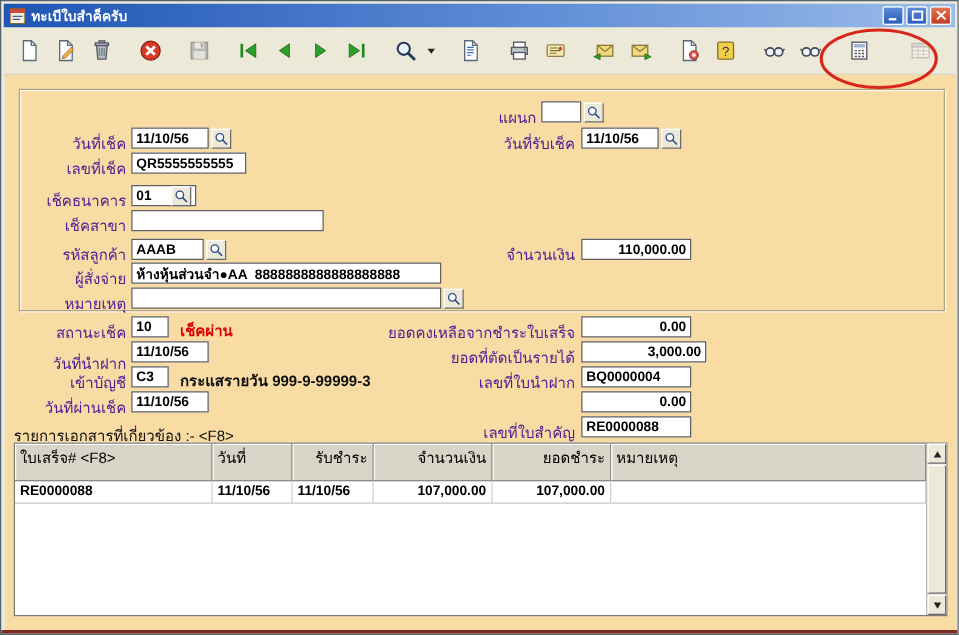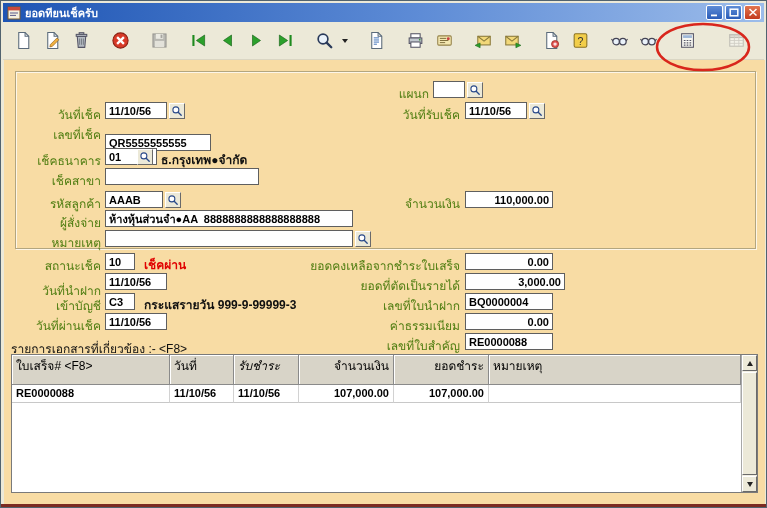--- a/index.html
+++ b/index.html
@@ -19,21 +19,21 @@
   .tbtn svg{width:19px;height:19px;}
   .tbtn.gap{margin-left:12px;}
   .tbtn.gap2{margin-left:22px;}
   .tbtn.disabled{opacity:.5;filter:grayscale(.8);}
   .tbtn.dd{width:13px;margin-left:0;}
   .ddarrow{width:0;height:0;border-left:3.5px solid transparent;border-right:3.5px solid transparent;border-top:4px solid #222;}
   .annotation{position:absolute;left:652px;top:20px;width:100px;height:52px;pointer-events:none;z-index:9;}
   
   .formarea{position:absolute;left:3px;top:59px;width:761px;height:444px;background:#F8DCA4;}
   .groupbox{position:absolute;left:14px;top:70px;width:739px;height:176px;border:1px solid #B3A67F;box-shadow:inset 1px 1px 0 rgba(255,255,255,.75),1px 1px 0 rgba(255,255,255,.75);}
-  .lbl{position:absolute;font-size:12px;color:#4d7c0f;text-align:right;white-space:nowrap;}
+  .lbl{position:absolute;font-size:12px;color:#4c1d95;text-align:right;white-space:nowrap;}
   .fld{position:absolute;height:17px;box-sizing:border-box;background:#fff;border:1px solid #5F5F5F;font-family:"Liberation Sans","DejaVu Sans",sans-serif;font-weight:bold;font-size:11px;color:#000;padding:0 3px;outline:none;}
   .fld.num{text-align:right;}
   .mag{position:absolute;width:16px;height:16px;padding:0;background:#ECE9D8;border:1px solid;border-color:#fff #6a6a6a #6a6a6a #fff;display:inline-flex;align-items:center;justify-content:center;cursor:pointer;box-sizing:border-box;}
   .mag svg{width:12px;height:12px;}
   .disp{position:absolute;font-size:12px;font-weight:bold;color:#101010;white-space:nowrap;}
   .status{position:absolute;font-size:12px;font-weight:bold;color:#E00000;white-space:nowrap;}
   .seclabel{position:absolute;left:10px;top:337px;font-size:12px;color:#101010;white-space:nowrap;}
   
   .tablewrap{position:absolute;left:10px;top:353px;width:747px;height:139px;background:#fff;border:1px solid #7a7a7a;box-sizing:border-box;}
   .tcontent{position:absolute;left:0;top:0;right:16px;bottom:0;overflow:hidden;}
@@ -55,21 +55,21 @@
 <div id="win">
 
   <div class="titlebar">
     <span class="app-icon">
       <svg viewBox="0 0 14 14">
           <rect x="1" y="1" width="12" height="12" fill="#F4F0E0" stroke="#7a5a2a"></rect>
           <rect x="1" y="1" width="12" height="3.4" fill="#C84A3A"></rect>
           <path d="M3 7h8M3 9.4h6" stroke="#5a5a8a" stroke-width="1"></path>
         </svg>
     </span>
-    <span class="title-text">ยอดทียนเช็ครับ</span>
+    <span class="title-text">ทะเบีใบสำค็ครับ</span>
     <span class="winbtns">
       <span class="winbtn min">
           <svg viewBox="0 0 10 9">
             <rect x="1" y="6.5" width="6" height="1.8" fill="#fff"></rect>
           </svg>
         </span>
       <span class="winbtn max">
           <svg viewBox="0 0 10 9">
             <rect x="1.2" y="1.2" width="7.6" height="6.6" fill="none" stroke="#fff" stroke-width="1.5"></rect>
           </svg>
@@ -306,33 +306,32 @@
     <button class="mag" style="left:525px;top:43px;">
         <span class="magicon" style="display: inline-flex;">
           <svg viewBox="0 0 16 16">
             <circle cx="6.5" cy="6.5" r="4" fill="#fff" stroke="#2a4a8a" stroke-width="1.4"></circle>
             <path d="M9.6 9.6l4 4" stroke="#2a4a8a" stroke-width="1.8" stroke-linecap="round"></path>
           </svg>
         </span>
       </button>
 
     <span class="lbl" style="left:5px;top:65px;width:92px;">เลขที่เช็ค</span>
-    <input class="fld" style="left: 101px; top: 62px; width: 106px; margin-top: 12px;" value="QR5555555555">
+    <input class="fld" style="left: 101px; top: 62px; width: 92px;" value="QR5555555555">
 
     <span class="lbl" style="left:5px;top:91px;width:92px;">เช็คธนาคาร</span>
     <input class="fld" style="left: 101px; top: 88px; width: 52px;" value="01">
     <button class="mag" style="left:133px;top:89px;">
         <span class="magicon" style="display: inline-flex;">
           <svg viewBox="0 0 16 16">
             <circle cx="6.5" cy="6.5" r="4" fill="#fff" stroke="#2a4a8a" stroke-width="1.4"></circle>
             <path d="M9.6 9.6l4 4" stroke="#2a4a8a" stroke-width="1.8" stroke-linecap="round"></path>
           </svg>
         </span>
       </button>
-    <span class="disp" style="left:157px;top:90px;">ธ.กรุงเทพ●จำกัด</span>
 
     <span class="lbl" style="left:5px;top:111px;width:92px;">เช็คสาขา</span>
     <input class="fld" style="left: 101px; top: 108px; width: 154px;" value="">
 
     <span class="lbl" style="left:5px;top:134px;width:92px;">รหัสลูกค้า</span>
     <input class="fld" style="left: 101px; top: 131px; width: 58px;" value="AAAB">
     <button class="mag" style="left:161px;top:132px;">
         <span class="magicon" style="display: inline-flex;">
           <svg viewBox="0 0 16 16">
             <circle cx="6.5" cy="6.5" r="4" fill="#fff" stroke="#2a4a8a" stroke-width="1.4"></circle>
@@ -374,34 +373,33 @@
     <span class="lbl" style="left:5px;top:236px;width:92px;">เข้าบัญชี</span>
     <input class="fld" style="left: 101px; top: 233px; width: 30px;" value="C3">
     <span class="disp" style="left:140px;top:235px;">กระแสรายวัน 999-9-99999-3</span>
 
     <span class="lbl" style="left:237px;top:236px;width:219px;">เลขที่ใบนำฝาก</span>
     <input class="fld" style="left: 461px; top: 233px; width: 88px;" value="BQ0000004">
 
     <span class="lbl" style="left:5px;top:256px;width:92px;">วันที่ผ่านเช็ค</span>
     <input class="fld" style="left: 101px; top: 253px; width: 62px;" value="11/10/56">
 
-    <span class="lbl" style="left:237px;top:256px;width:219px;">ค่าธรรมเนียม</span>
     <input class="fld num" style="left: 461px; top: 253px; width: 88px;" value="0.00">
 
     <span class="lbl" style="left:237px;top:276px;width:219px;">เลขที่ใบสำคัญ</span>
     <input class="fld" style="left: 461px; top: 273px; width: 88px;" value="RE0000088">
 
     <span class="seclabel" style="left:7px;top:279px;">รายการเอกสารที่เกี่ยวข้อง :- &lt;F8&gt;</span>
 
     <div class="tablewrap" style="left:7px;top:294px;">
       <div class="tcontent" id="tcontent">
           <div class="thead">
             <div class="th" style="width: 158px; text-align: left;">ใบเสร็จ# &lt;F8&gt;</div>
             <div class="th" style="width: 64px; text-align: left;">วันที่</div>
-            <div class="th" style="width: 65px; text-align: left; font-style: italic;">รับชำระ</div>
+            <div class="th" style="width: 65px; text-align: right;">รับชำระ</div>
             <div class="th" style="width: 95px; text-align: right;">จำนวนเงิน</div>
             <div class="th" style="width: 95px; text-align: right;">ยอดชำระ</div>
             <div class="th" style="flex: 1 1 0%; text-align: left;">หมายเหตุ</div>
           </div>
           <div class="tr">
             <div class="td" style="width: 158px; text-align: left;">RE0000088</div>
             <div class="td" style="width: 64px; text-align: left;">11/10/56</div>
             <div class="td" style="width: 65px; text-align: left;">11/10/56</div>
             <div class="td" style="width: 95px; text-align: right;">107,000.00</div>
             <div class="td" style="width: 95px; text-align: right;">107,000.00</div>

